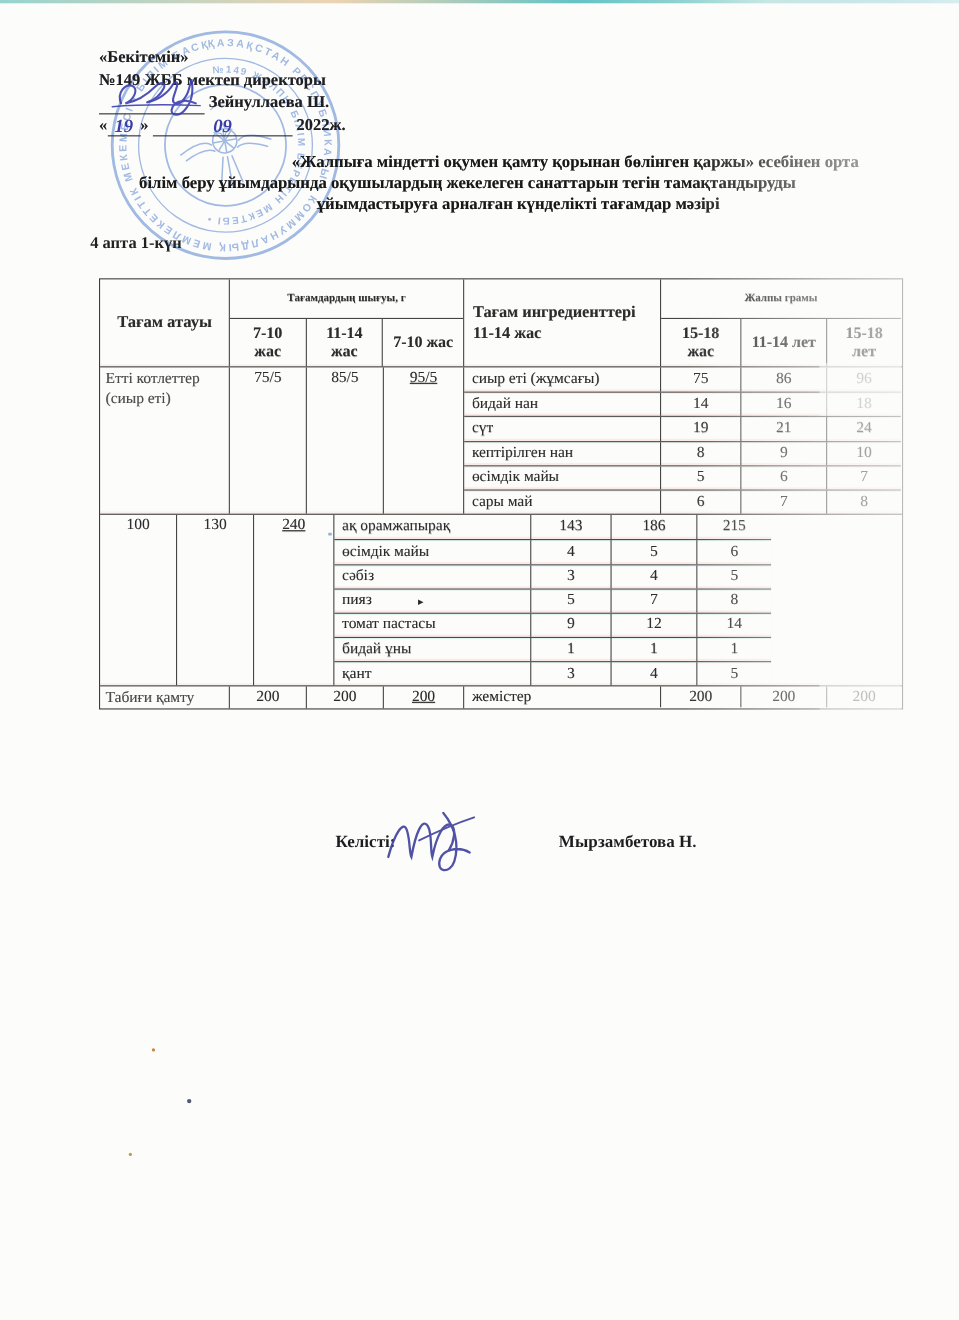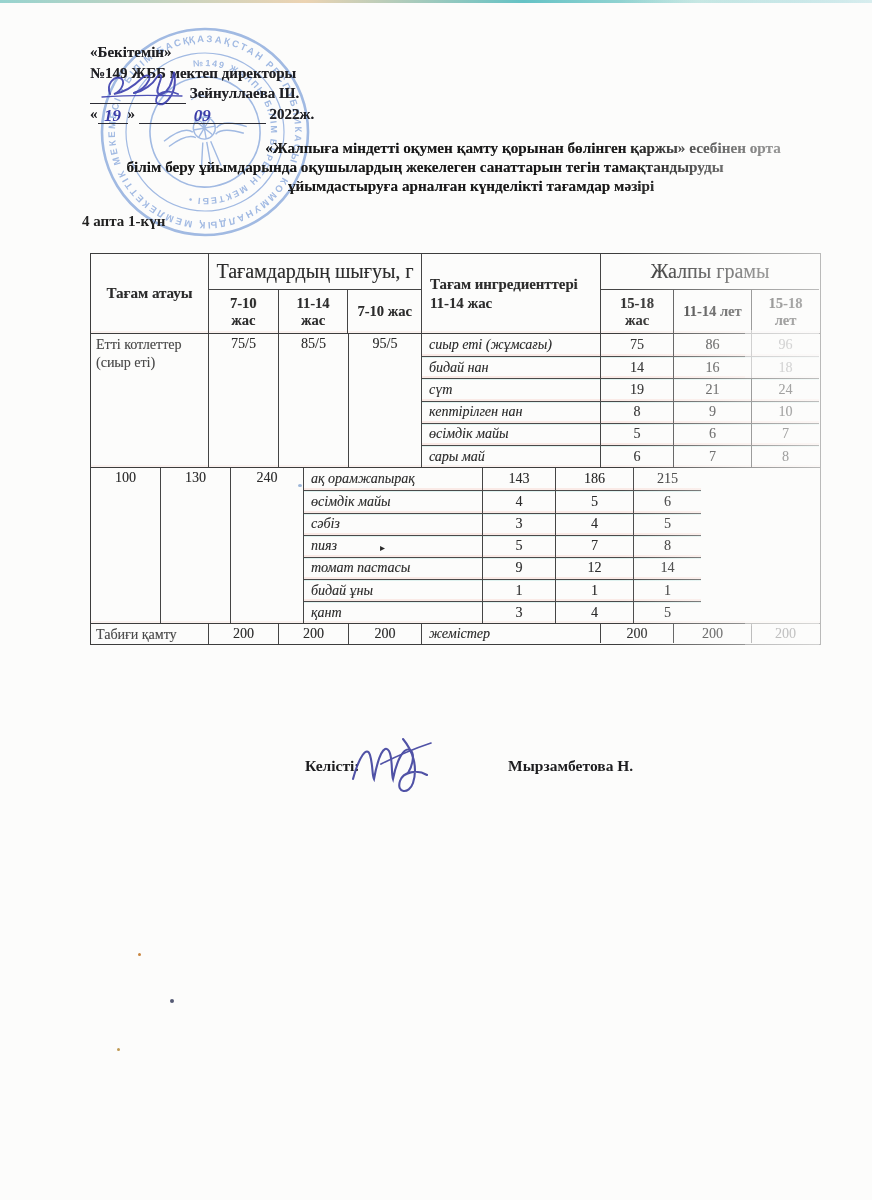--- a/index.html
+++ b/index.html
@@ -27,41 +27,41 @@
   .week{position:absolute;left:82px;top:213px;font-weight:bold;font-size:15px;color:#222;}
   
   .menu-table{position:absolute;left:90px;top:253px;width:731px;border:1.7px solid #3d3d3d;
     font-size:14px;color:#2c2c2c;text-shadow:.3px .3px .4px rgba(50,50,50,.35);box-sizing:border-box;}
   .menu-table *{box-sizing:border-box;}
   .thead{display:flex;height:79px;}
   .h-dish{width:118px;border-right:1.5px solid #454545;display:flex;align-items:center;justify-content:center;
     font-weight:bold;font-size:15px;}
   .h-outwrap{width:213px;border-right:1.5px solid #454545;display:flex;flex-direction:column;}
   .h-group{height:36px;border-bottom:1.5px solid #454545;display:flex;align-items:center;justify-content:center;
-    font-weight:normal;font-size:20px;}
+    font-weight:bold;font-size:10px;}
   .h-subs{flex:1;display:flex;}
   .hsub{display:flex;align-items:center;justify-content:center;text-align:center;white-space:pre-line;
     font-weight:bold;font-size:14.5px;line-height:17px;border-right:1.5px solid #454545;}
   .hsub:last-child{border-right:none;}
   .ow0{width:70px;} .ow1{width:70px;} .ow2{width:73px;}
   .tw0{width:73px;} .tw1{width:78px;} .tw2{width:67px;}
   .h-ing{width:179px;border-right:1.5px solid #454545;display:flex;align-items:center;
     padding-left:8px;font-weight:bold;font-size:14.8px;line-height:19px;}
   .h-totwrap{width:218px;display:flex;flex-direction:column;}
   .tg{display:flex;border-top:1.6px solid #3d3d3d;box-shadow:0 -2px 0 rgba(230,120,90,.08);}
   .c-dish{width:118px;border-right:1.5px solid #454545;padding:2px 16px 0 5px;color:#4a4a4a;line-height:18px;}
   .c-out{border-right:1.5px solid #454545;text-align:center;padding-top:2px;}
-  .o0{width:70px;} .o1{width:70px;} .o2{width:73px;}
+  .o0{width:70px;} .o1{width:70px;} .o2{width:73px;text-decoration:underline;}
   .g-rows{width:397px;}
   .irow{display:flex;height:22.2px;align-items:center;}
   .irow + .irow{border-top:1.45px solid #4a4a4a;
     box-shadow:0 -2px 0 rgba(236,110,80,.12), inset 0 1px 0 rgba(90,200,190,.18);}
   .tbody .tg:last-child .irow{height:19px;}
   .i-name{width:179px;align-self:stretch;display:flex;align-items:center;border-right:1.5px solid #454545;
-    padding-left:7px;font-style:italic;}
+    padding-left:7px;}
   .i-val{align-self:stretch;display:flex;align-items:center;justify-content:center;}
   .v0{width:73px;border-right:1.5px solid #454545;}
   .v1{width:78px;border-right:1.5px solid #454545;}
   .v2{width:67px;}
   
   .footer-label{position:absolute;left:305px;top:757px;font-weight:bold;font-size:15.5px;color:#1d1d1f;}
   .footer-name{position:absolute;left:508px;top:757px;font-weight:bold;font-size:15.5px;color:#1d1d1f;}
   .sig2{position:absolute;left:343px;top:731px;pointer-events:none;}
   
   .fade-right{position:absolute;left:620px;top:0;width:252px;height:1200px;pointer-events:none;

